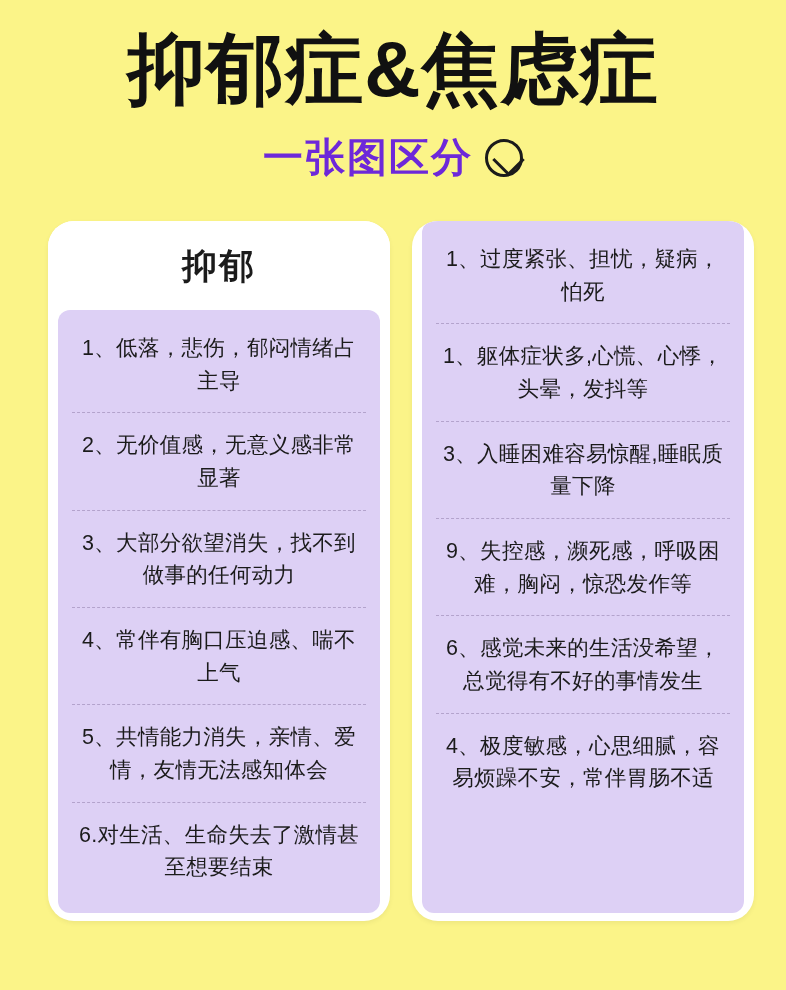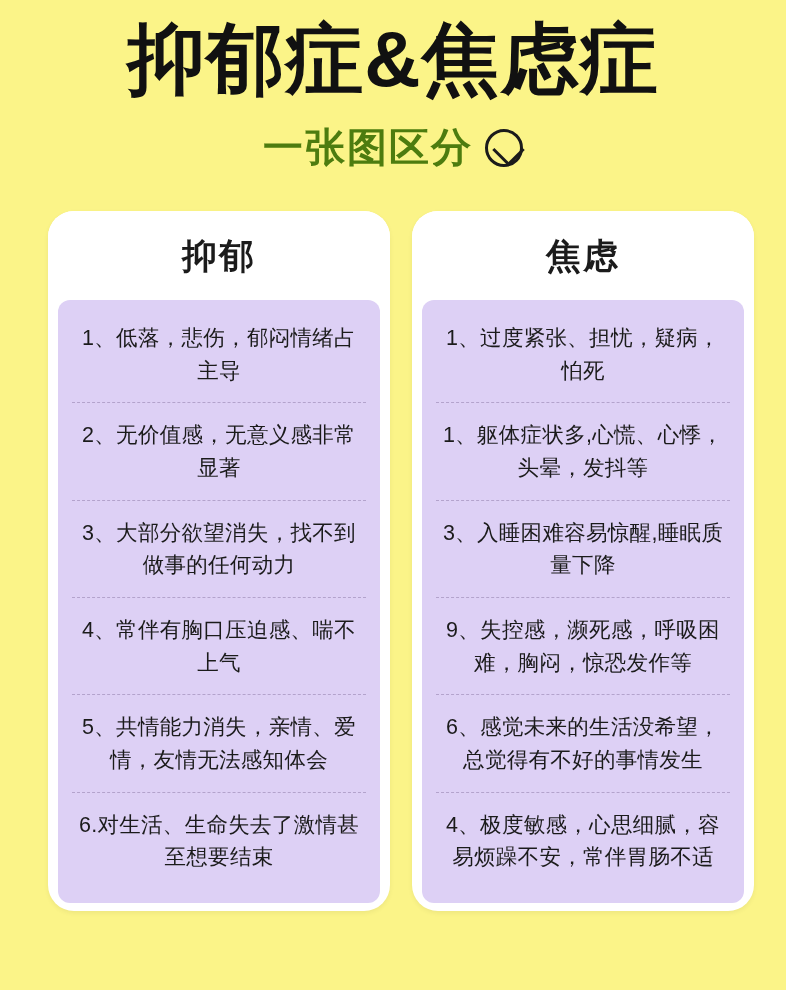--- a/index.html
+++ b/index.html
@@ -16,34 +16,34 @@
     height: 990px;
     background: #fbf488;
   }
   .title {
     text-align: center;
     font-size: 78px;
     font-weight: bold;
     color: #111111;
     letter-spacing: 1px;
     line-height: 1;
-    padding-top: 20px;
+    padding-top: 30px;
     white-space: nowrap;
   }
   .subtitle-wrap {
     display: flex;
     align-items: center;
     justify-content: center;
     gap: 12px;
     margin-top: 22px;
   }
   .subtitle {
     font-size: 40px;
     font-weight: bold;
-    color: #4d7c0f;
+    color: #6d28d9;
     letter-spacing: 2px;
   }
   .arrow-badge {
     width: 38px;
     height: 38px;
     border: 3px solid #1b1b1b;
     border-radius: 50%;
     position: relative;
     flex: none;
   }
@@ -122,21 +122,20 @@
         <div class="item">1、低落，悲伤，郁闷情绪占主导</div>
         <div class="item">2、无价值感，无意义感非常显著</div>
         <div class="item">3、大部分欲望消失，找不到做事的任何动力</div>
         <div class="item">4、常伴有胸口压迫感、喘不上气</div>
         <div class="item">5、共情能力消失，亲情、爱情，友情无法感知体会</div>
         <div class="item">6.对生活、生命失去了激情甚至想要结束</div>
       </div>
     </div>
 
     <div class="card">
-      <div class="card-head">焦虑</div>
       <div class="card-body">
         <div class="item">1、过度紧张、担忧，疑病，怕死</div>
         <div class="item">1、躯体症状多,心慌、心悸，头晕，发抖等</div>
         <div class="item">3、入睡困难容易惊醒,睡眠质量下降</div>
         <div class="item">9、失控感，濒死感，呼吸困难，胸闷，惊恐发作等</div>
         <div class="item">6、感觉未来的生活没希望，总觉得有不好的事情发生</div>
         <div class="item">4、极度敏感，心思细腻，容易烦躁不安，常伴胃肠不适</div>
       </div>
     </div>
 

